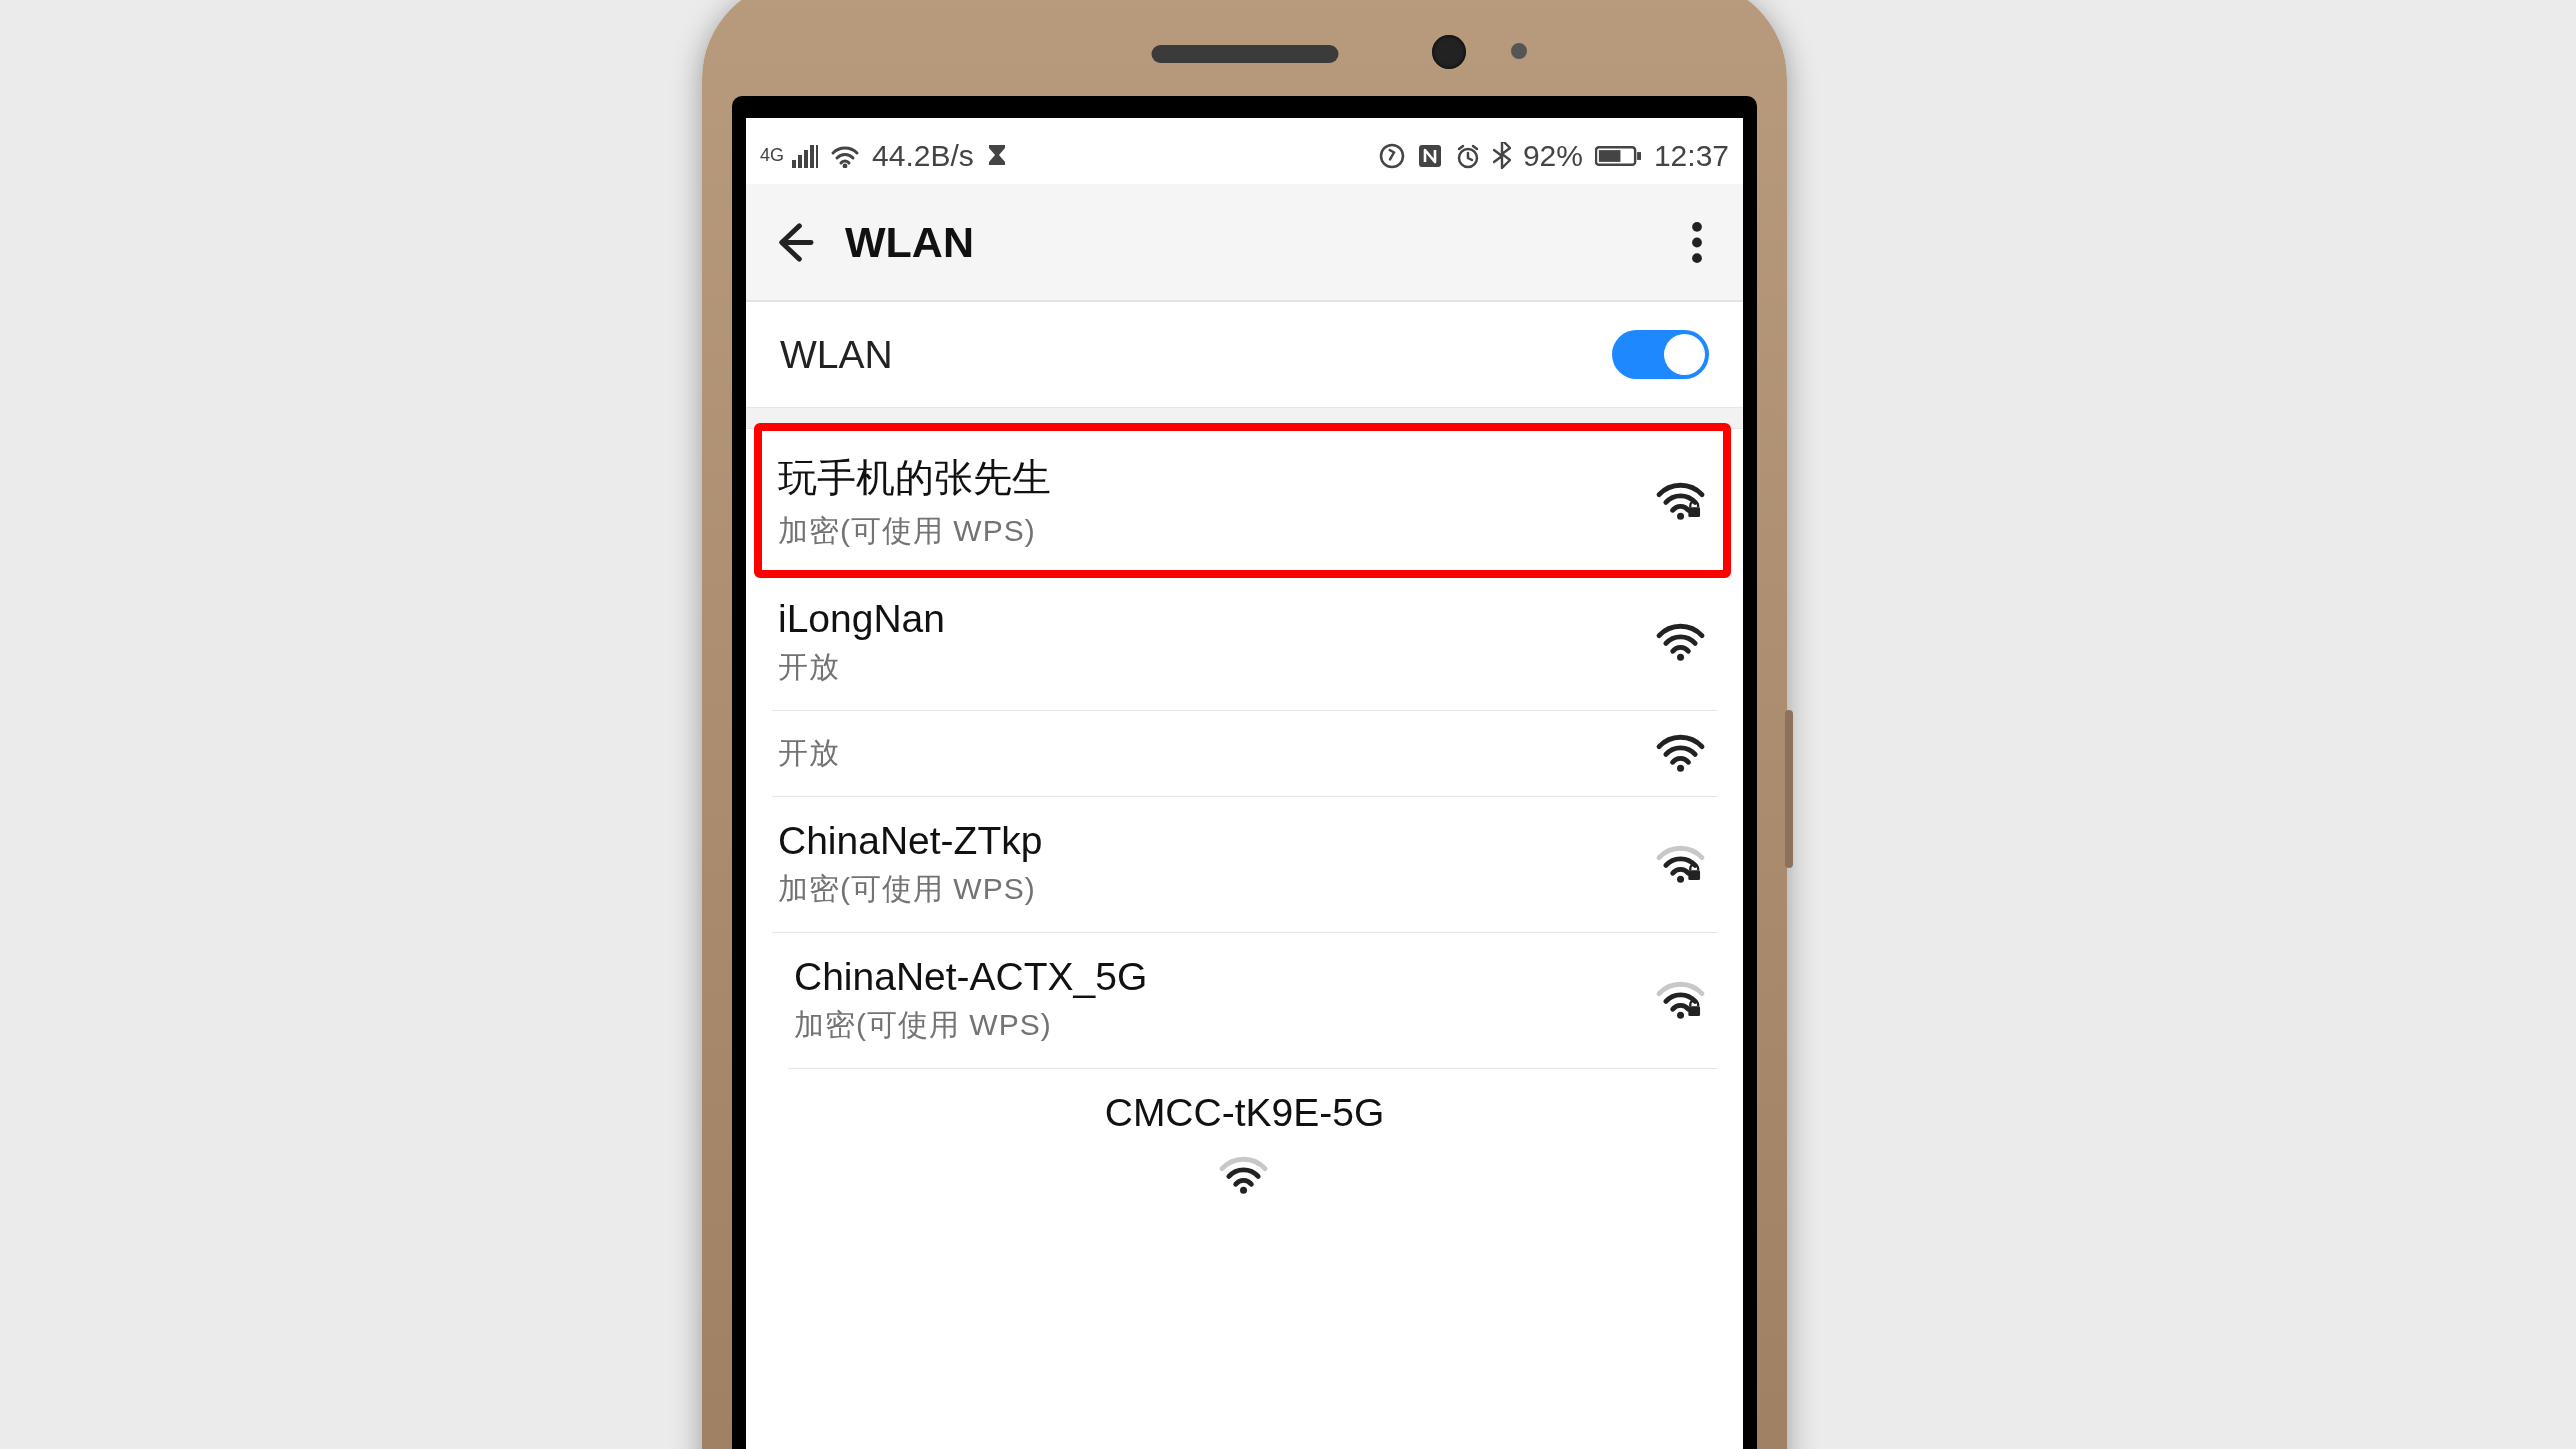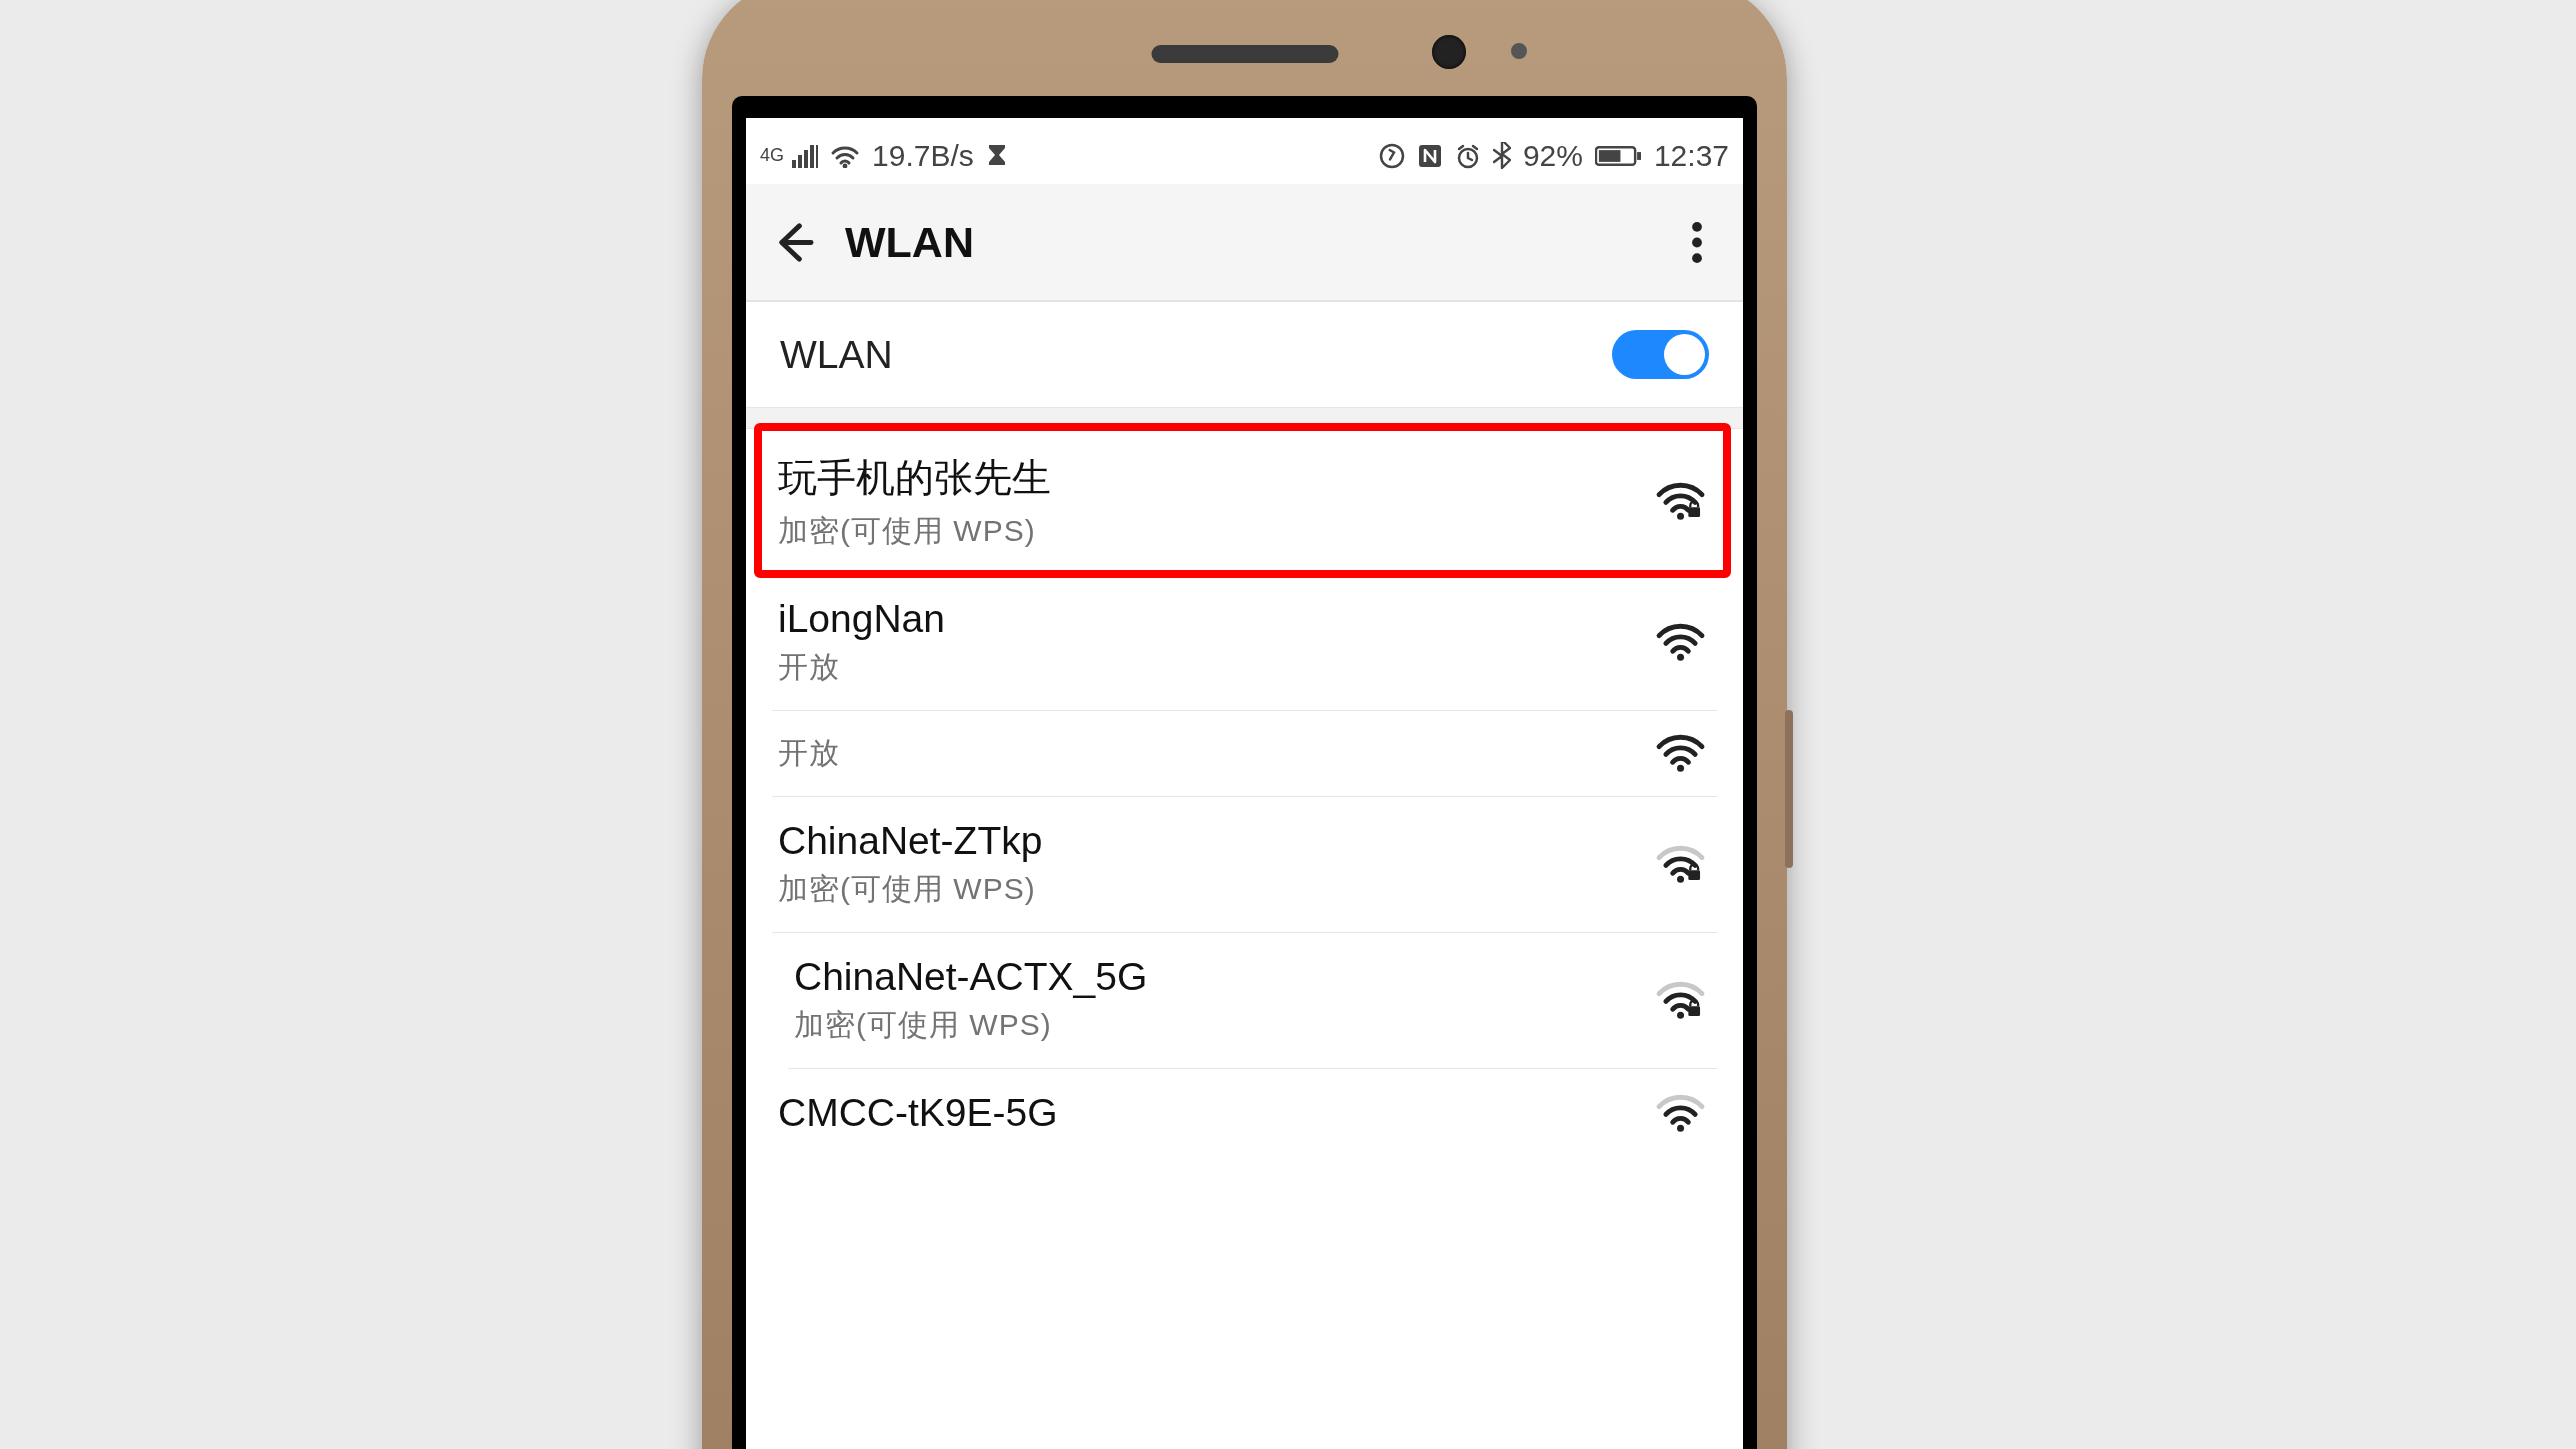--- a/index.html
+++ b/index.html
@@ -141,21 +141,21 @@
     .net-text { flex:1; display:flex; flex-direction:column; gap:6px; }
     .net-name { font-size: 39px; color:#111; }
     .net-sub  { font-size: 30px; color:#737373; letter-spacing:1px;}
     .wifi-slot{ width:59px; display:flex; justify-content:center;}
     .highlight {
       position:absolute;
       border: 8px solid #ff0000;
       border-radius: 6px;
       pointer-events:none;
     }
-    .partial-bottom{ padding-bottom: 0 !important; }
+    .partial-bottom{ padding-bottom: 0 !important; flex-direction: column; }
     svg{display:block;}
   </style>
 </head>
 <body>
 
 <div class="phone-frame">
   <div class="speaker"></div>
   <div class="camera-dot"></div>
   <div class="sensor-dot"></div>
 
@@ -179,21 +179,21 @@
           <span class="status-icon">
             <svg width="30" height="24" viewBox="0 0 30 24">
                 <g fill="none" stroke="#444" stroke-width="3" stroke-linecap="round">
                   <path d="M3 9 A17 17 0 0 1 27 9"></path>
                   <path d="M7 14 A11 11 0 0 1 23 14"></path>
                   <path d="M11 19 A5 5 0 0 1 19 19"></path>
                 </g>
                 <circle cx="15" cy="22" r="2.4" fill="#444"></circle>
               </svg>
           </span>
-          <span>19.7B/s</span>
+          <span>44.2B/s</span>
           <span class="status-icon">
             <svg width="22" height="26" viewBox="0 0 22 26">
                 <path fill="#444" d="M3 2h16v3l-6 7 6 7v3H3v-3l6-7-6-7z"></path>
               </svg>
           </span>
         </div>
         <div class="status-spacer"></div>
         <div class="status-right">
           <span class="status-icon">
             <svg width="26" height="26" viewBox="0 0 26 26">

